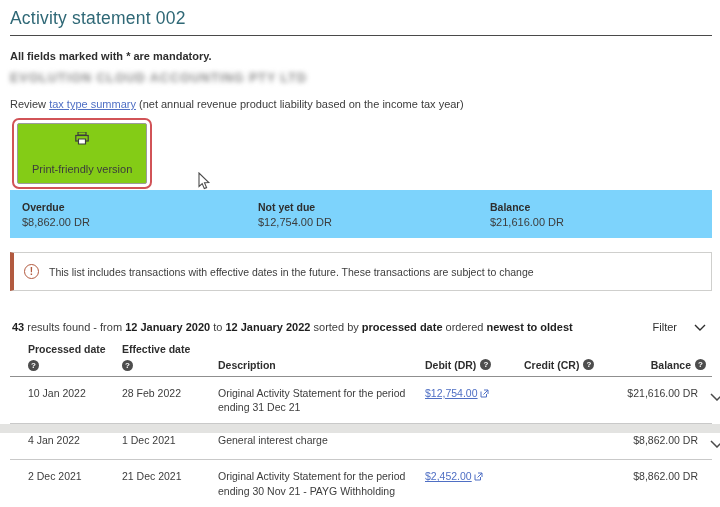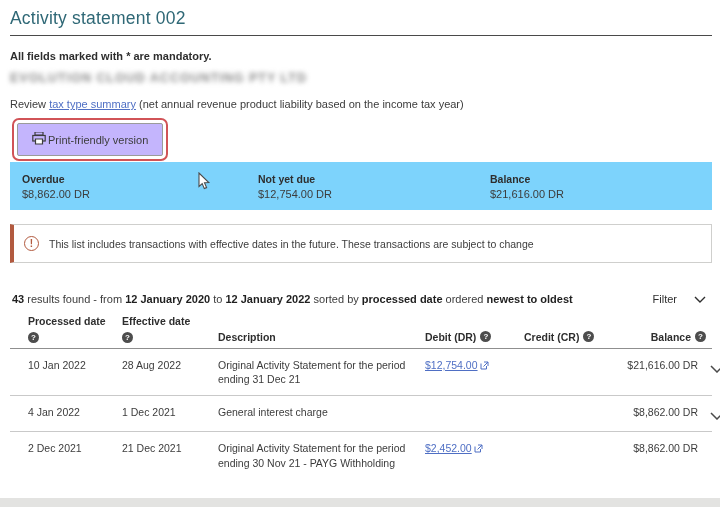--- a/index.html
+++ b/index.html
@@ -1,35 +1,35 @@
 <!DOCTYPE html>
 <html><head>
 <meta charset="utf-8">
 <style>
   * { margin:0; padding:0; box-sizing:border-box; }
   html,body { width:720px; height:507px; overflow:hidden; background:#fff;
     font-family:"Liberation Sans", sans-serif; color:#3c3c3c; }
-  .page { position:relative; width:720px; height:507px; padding:8px 8px 0 10px; }
+  .page { position:relative; width:720px; height:433px; padding:8px 8px 0 10px; }
 
   h1.page-title { color:#2f6876; font-size:17.5px; font-weight:400; letter-spacing:.2px; }
   .title-rule { border-bottom:1.5px solid #4a4a4a; margin-top:6px; }
 
   .mandatory { margin-top:14px; font-size:11px; font-weight:bold; color:#2e2e2e; }
 
   .entity { margin-top:9px; font-size:12.5px; font-weight:bold; color:#8a8a8a;
     letter-spacing:1px; filter:blur(2.6px); user-select:none; }
 
   .review { margin-top:13px; font-size:11px; }
   .review a { color:#4f6fc4; text-decoration:underline; cursor:pointer; }
 
   .annotation { display:inline-block; border:2.5px solid #d15357; border-radius:7px; padding:3px; }
   .print-annotation { margin-top:8px; margin-left:2px; }
-  .print-btn { display:inline-flex; align-items:center; gap:2px; background:#c4b5fd;
+  .print-btn { display:inline-flex; align-items:center; gap:16px; background:#84cc16;
     border:1px solid #9b9b9b; border-radius:2px; padding:8px 14px; font-size:11px;
-    color:#3c3c3c; cursor:pointer; font-family:"Liberation Sans", sans-serif; }
+    color:#3c3c3c; cursor:pointer; font-family:"Liberation Sans", sans-serif;flex-direction:column; }
 
   .summary-bar { margin-top:1px; width:702px; height:48px; background:#7dd3fc;
     display:flex; align-items:center; padding-left:12px; }
   .summary-item .s-label { font-size:10.5px; font-weight:bold; color:#2e2e2e; }
   .summary-item .s-value { font-size:11px; margin-top:3px; }
   .summary-item:nth-child(1){ width:236px; } .summary-item:nth-child(2){ width:232px; }
 
   .cursor { position:absolute; left:198px; top:172px; }
 
   .notice { margin-top:14px; width:702px; border:1px solid #cfcfcd; border-left:4px solid #b25a3f;
@@ -173,21 +173,21 @@
         <span>Balance</span>
         <span class="help">
             <span>?</span>
           </span>
       </div>
       <div></div>
     </div>
 
     <div class="tbl-grid tbl-row">
       <div class="cell">10 Jan 2022</div>
-      <div class="cell">28 Aug 2022</div>
+      <div class="cell">28 Feb 2022</div>
       <div class="cell">Original Activity Statement for the period ending 31 Dec 21</div>
       <div class="cell">
         <a class="amount-link">$12,754.00</a><span class="ext"><svg width="9" height="9" viewBox="0 0 9 9">
               <path d="M1 2.5 L1 8 L6.5 8 L6.5 5" fill="none" stroke="#4f6fc4" stroke-width="1"></path>
               <path d="M4 1 L8 1 L8 5 M8 1 L3.5 5.5" fill="none" stroke="#4f6fc4" stroke-width="1"></path>
             </svg></span>
       </div>
       <div class="cell"></div>
       <div class="cell bal-cell">$21,616.00 DR</div>
       <div class="row-chevron">

